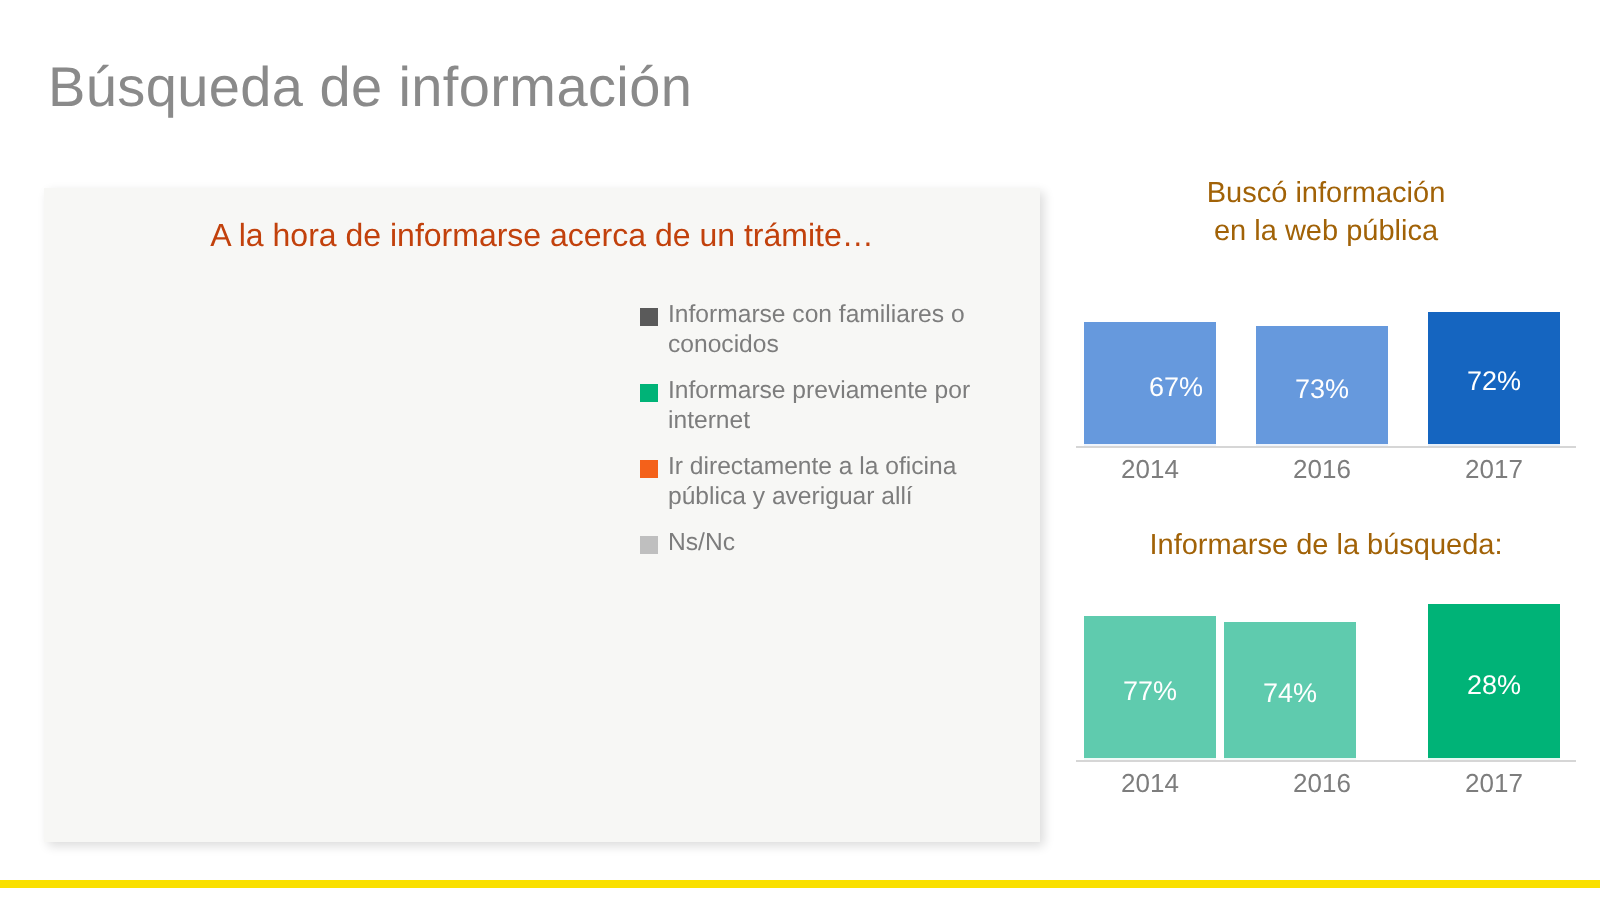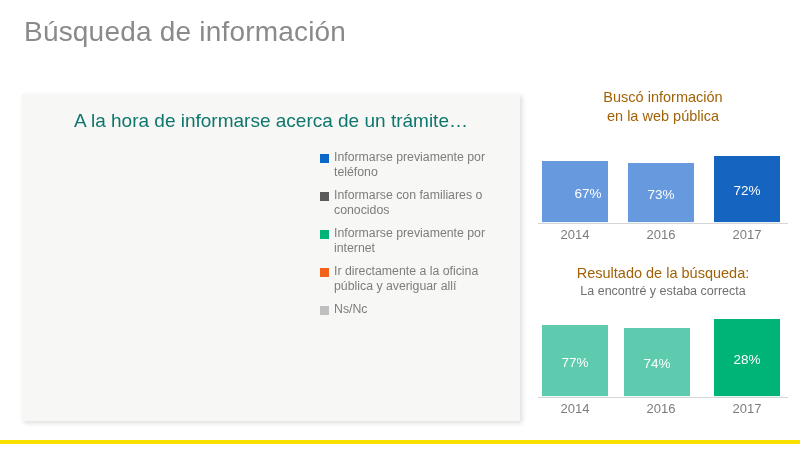--- a/index.html
+++ b/index.html
@@ -16,21 +16,21 @@
   }
   #slide {
     position: absolute;
     left: 0; top: 0;
     width: 800px; height: 449px;
   }
   
   #slide-title {
     position: absolute;
     left: 24px;
-    top: 16px;
+    top: 28px;
     font-size: 28px;
     color: #8a8a8a;
     font-weight: 400;
     letter-spacing: 0.2px;
     white-space: nowrap;
   }
   
   #accent-bar {
     position: absolute;
     left: 0;
@@ -48,22 +48,22 @@
     height: 327px;
     background: #f7f7f5;
     box-shadow: 2px 2px 5px rgba(0,0,0,0.14);
   }
   #pie-title {
     position: absolute;
     left: 0;
     top: 16px;
     width: 498px;
     text-align: center;
-    font-size: 19px;
-    color: #0f766e;
+    font-size: 16px;
+    color: #c2410c;
     white-space: nowrap;
   }
   #pie-wrap {
     position: absolute;
     left: 10px;
     top: 44px;
     width: 290px;
     height: 280px;
   }
   #pie-svg { display:block; }
@@ -183,24 +183,20 @@
 
   <div id="slide-title">Búsqueda de información</div>
 
   <div id="pie-card">
 
     <div id="pie-title">A la hora de informarse acerca de un trámite…</div>
 
 
     <div id="pie-legend">
       <div class="legend-item">
-        <span class="legend-swatch" style="background:#0B68C8"></span>
-        <span class="legend-text">Informarse previamente por teléfono</span>
-      </div>
-      <div class="legend-item">
         <span class="legend-swatch" style="background:#5A5A5A"></span>
         <span class="legend-text">Informarse con familiares o conocidos</span>
       </div>
       <div class="legend-item">
         <span class="legend-swatch" style="background:#00B377"></span>
         <span class="legend-text">Informarse previamente por internet</span>
       </div>
       <div class="legend-item">
         <span class="legend-swatch" style="background:#F4611A"></span>
         <span class="legend-text">Ir directamente a la oficina pública y averiguar allí</span>
@@ -236,32 +232,31 @@
     </div>
 
     <div class="cat-row">
       <div class="cat-label" style="left:6px">2014</div>
       <div class="cat-label" style="left:92px">2016</div>
       <div class="cat-label" style="left:178px">2017</div>
     </div>
   </div>
 
   <div class="bar-panel" id="panel-bot">
-    <div class="panel-title">Resultado de la búsqueda:</div>
-    <div class="panel-subtitle">La encontré y estaba correcta</div>
+    <div class="panel-title">Informarse de la búsqueda:</div>
 
     <div class="plot">
       <div class="axis-line"></div>
 
       <div class="bar-group" style="left:6px">
         <div class="bar" style="height: 72px; background: rgb(95, 203, 174);"></div>
         <div class="bar-value" style="bottom: 27px;">77%</div>
       </div>
 
-      <div class="bar-group" style="left:88px">
+      <div class="bar-group" style="left:76px">
         <div class="bar" style="height: 69px; background: rgb(95, 203, 174);"></div>
         <div class="bar-value" style="bottom: 26px;">74%</div>
       </div>
 
       <div class="bar-group" style="left:178px">
         <div class="bar" style="height:78px;background:#00B377"></div>
         <div class="bar-value" style="bottom: 30px;">28%</div>
       </div>
     </div>
 

